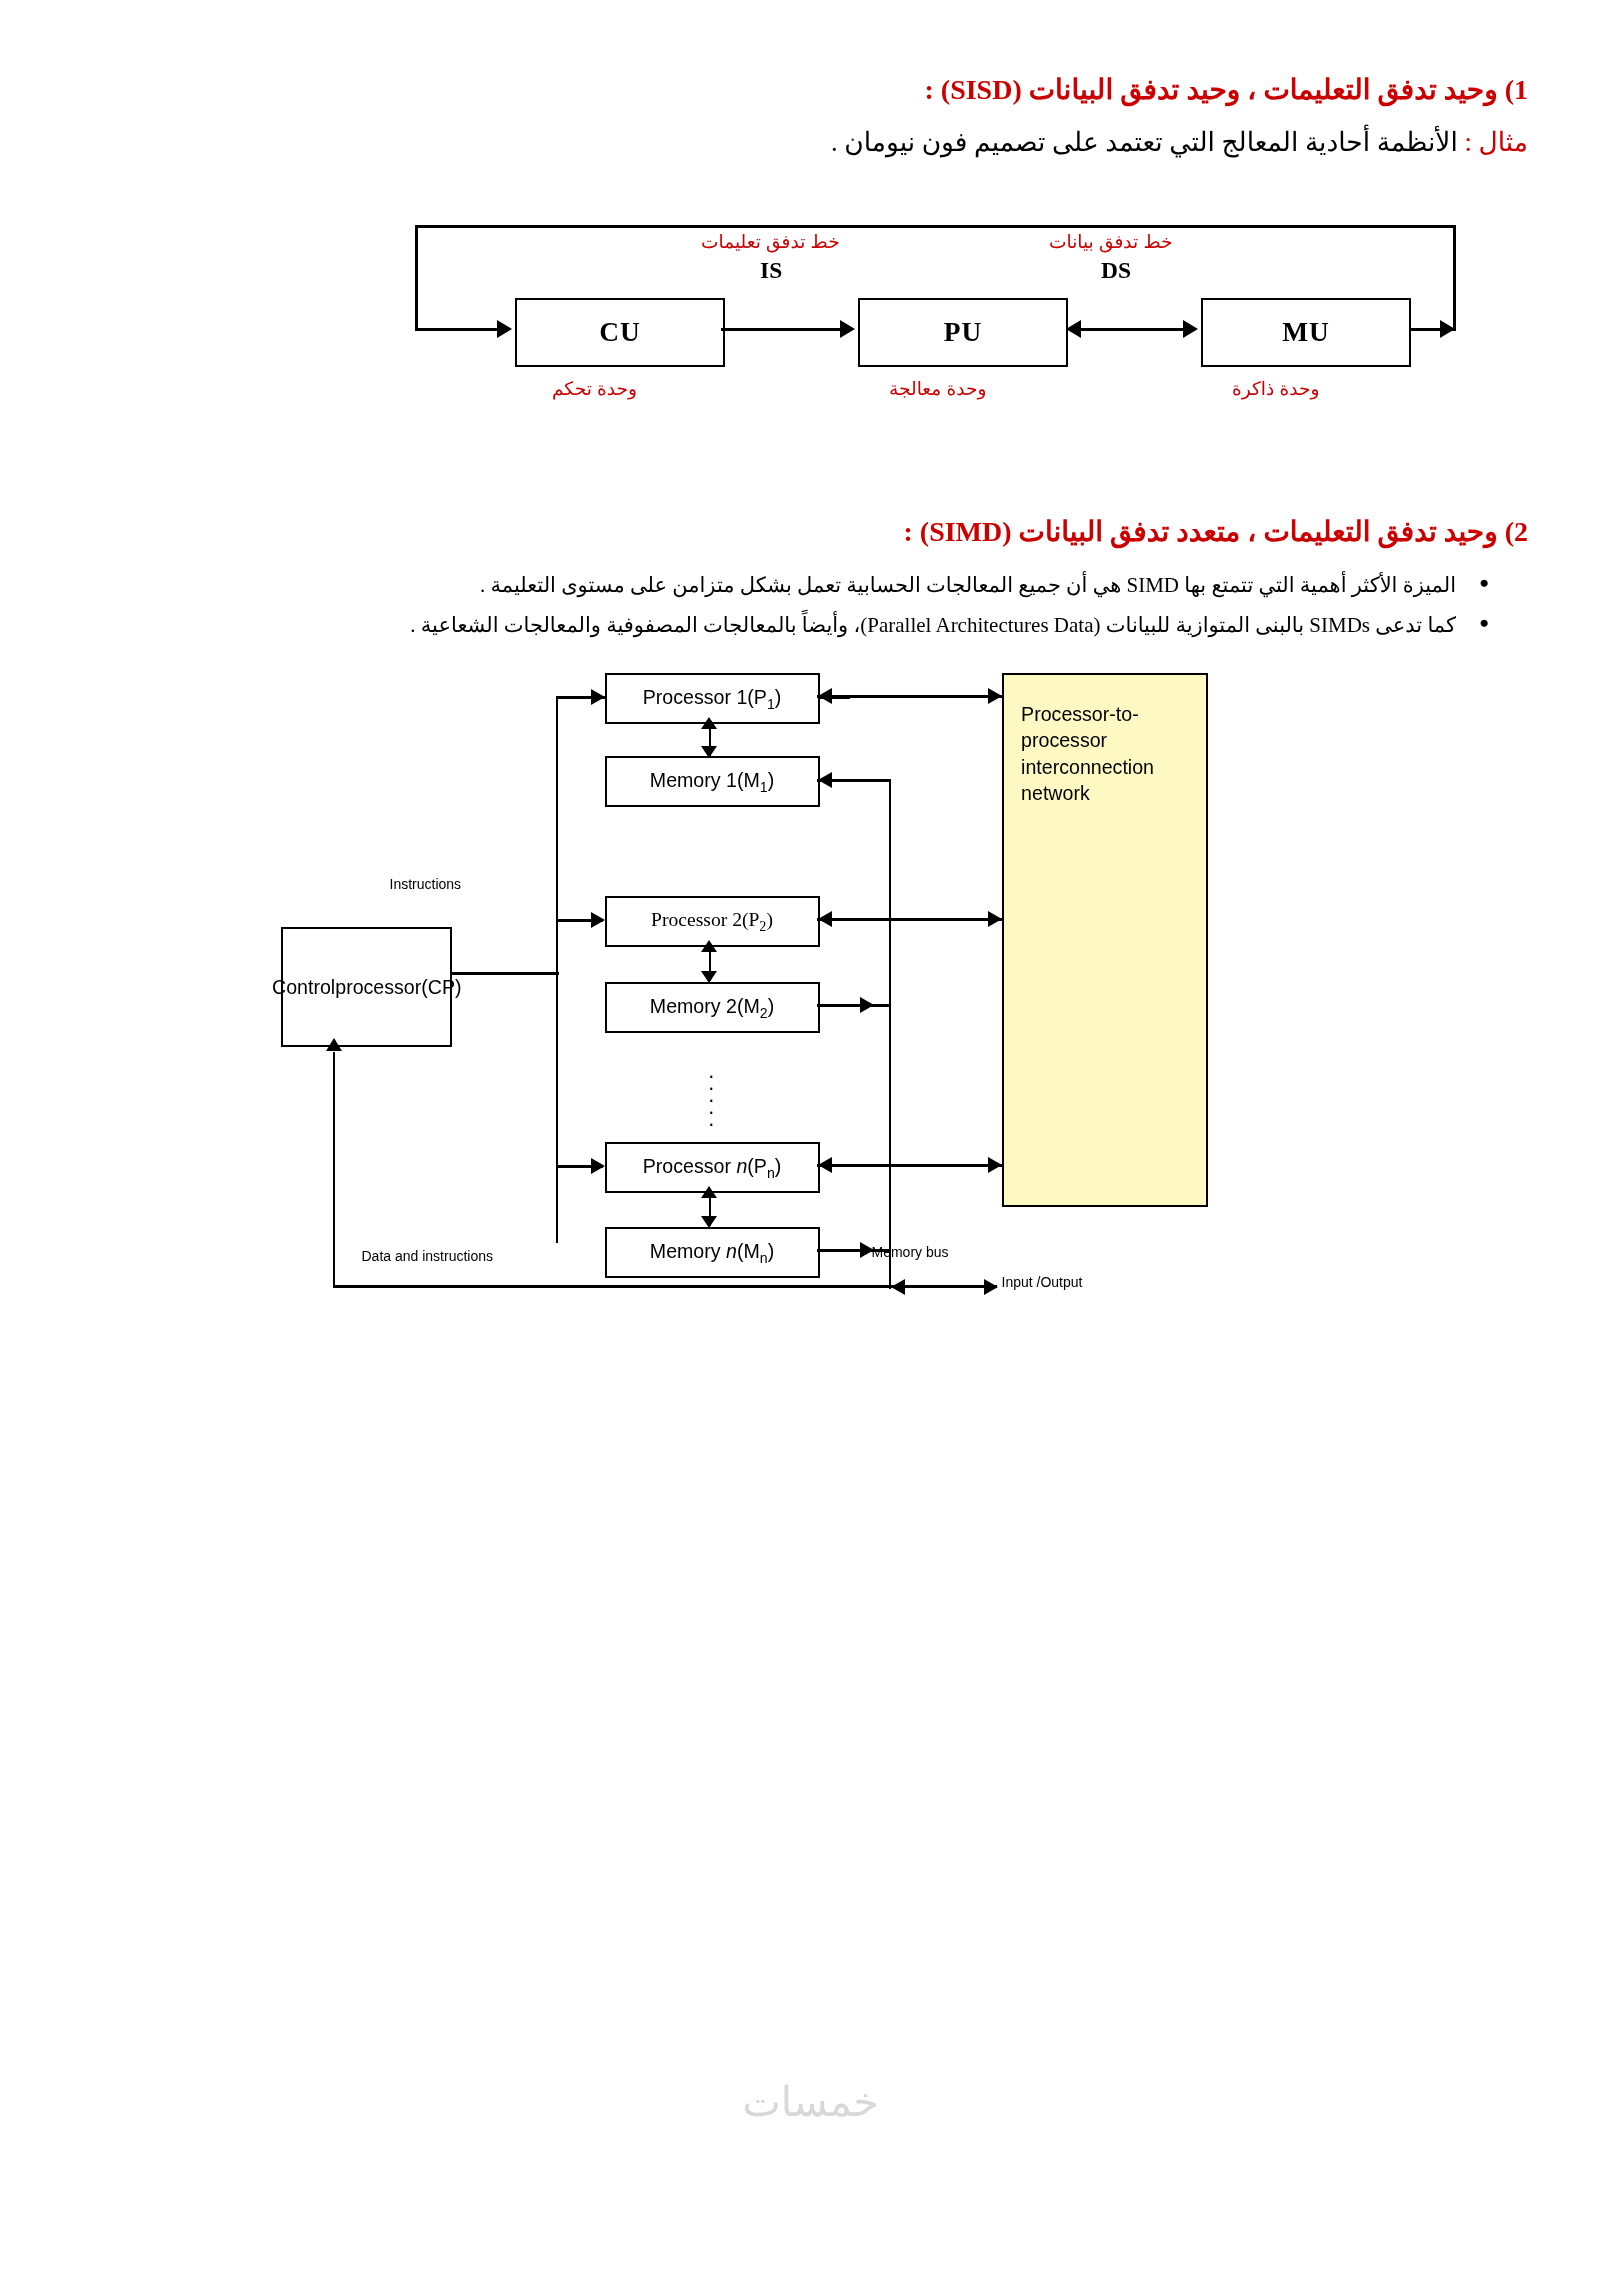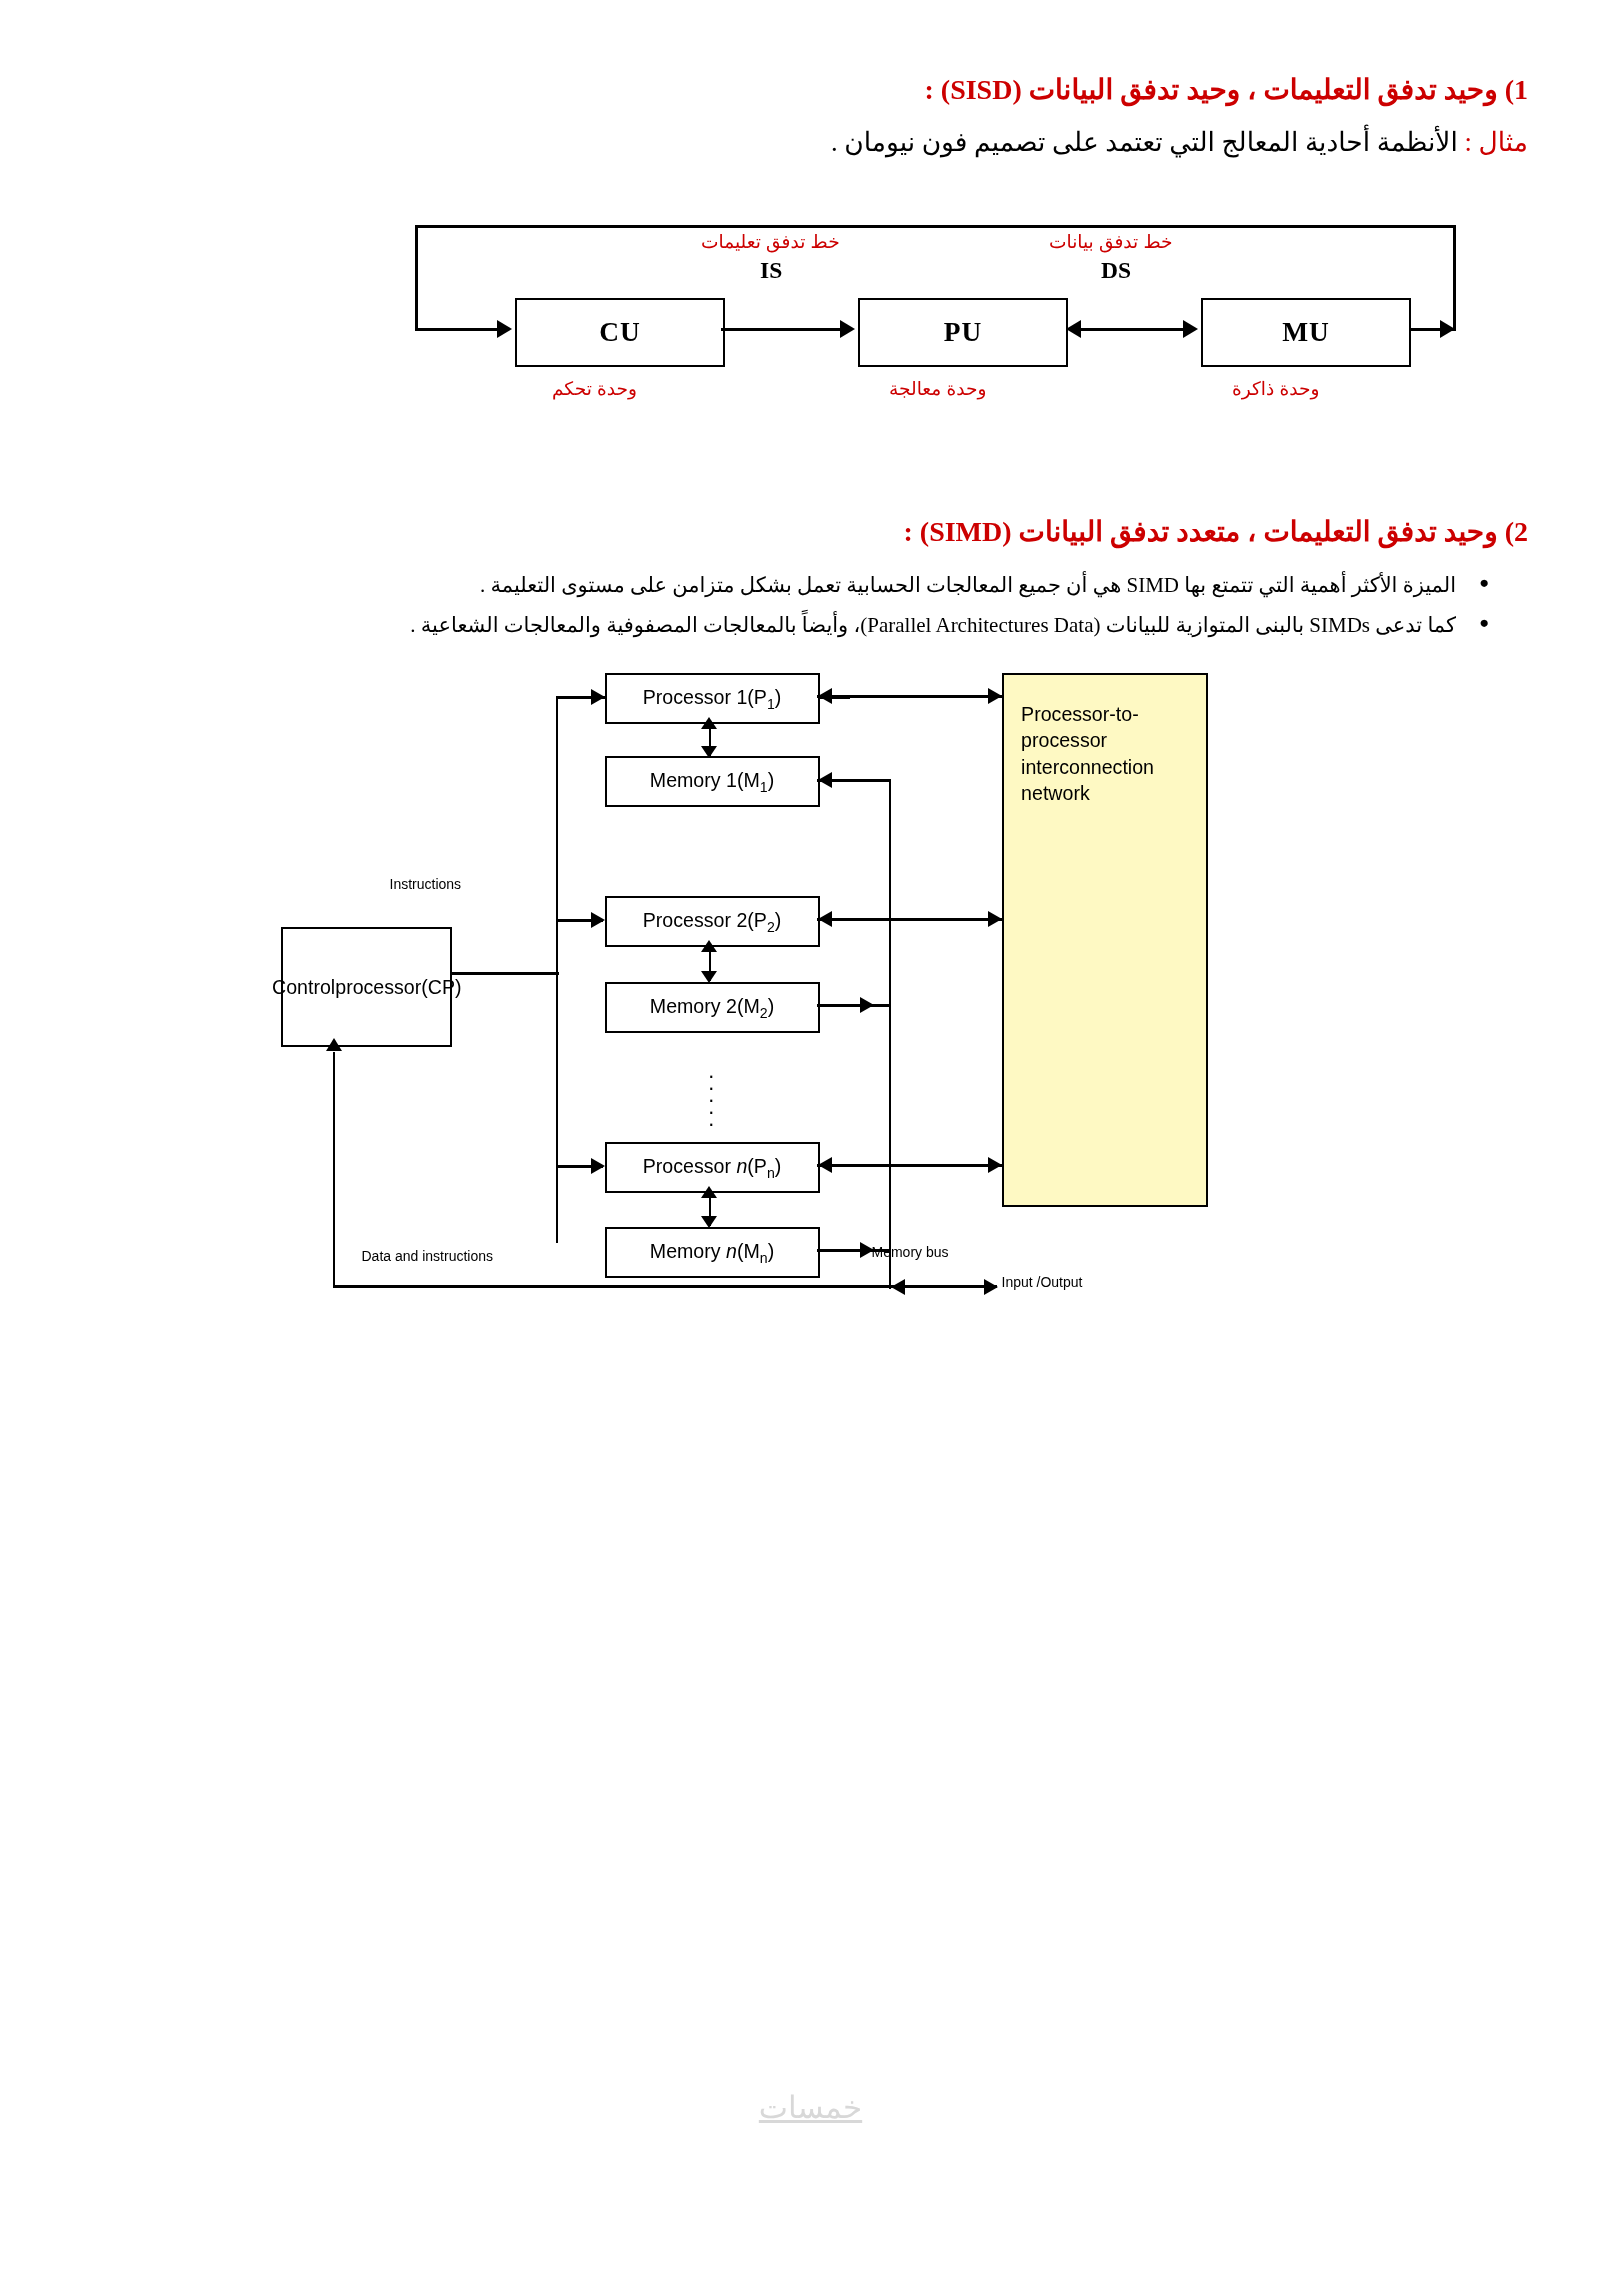--- a/index.html
+++ b/index.html
@@ -153,26 +153,25 @@
   sub { font-size: 0.72em; }
   i { font-style: italic; }
 
   
   .watermark {
     position: absolute;
     left: 0;
     right: 0;
     bottom: 167px;
     text-align: center;
-    font-size: 31px;
+    font-size: 41px;
     color: #d8d8d8;
     font-family: "Liberation Sans", sans-serif;
     letter-spacing: 2.9px;
     direction: rtl;
-    text-decoration: underline;
   }
 </style>
 </head>
 <body>
 
 <div class="page">
 
   <h1 class="section-heading">1) وحيد تدفق التعليمات ، وحيد تدفق البيانات (SISD) :</h1>
 
   <p class="example-line">
@@ -247,21 +246,21 @@
     </div>
 
     <div class="stext" style="left:118px; top:208px;">Instructions</div>
 
     <div class="sbox" style="left:333px; top:4.9px; width:211px; height:47px;">
       <span>Processor 1(P<sub>1</sub>)</span>
     </div>
     <div class="sbox" style="left:333px; top:88px; width:211px; height:47px;">
       <span>Memory 1(M<sub>1</sub>)</span>
     </div>
-    <div class="sbox" style="left:333px; top:228px; width:211px; height:47px;">
+    <div class="sbox" style="left:333px; top:228px; width:211px; height:47px;font-family:Liberation Serif, serif;">
       <span>Processor 2(P<sub>2</sub>)</span>
     </div>
     <div class="sbox" style="left:333px; top:314px; width:211px; height:47px;">
       <span>Memory 2(M<sub>2</sub>)</span>
     </div>
     <div class="sbox" style="left:333px; top:474px; width:211px; height:47px;">
       <span>Processor <i>n</i>(P<sub>n</sub>)</span>
     </div>
     <div class="sbox" style="left:333px; top:559px; width:211px; height:47px;">
       <span>Memory <i>n</i>(M<sub>n</sub>)</span>

